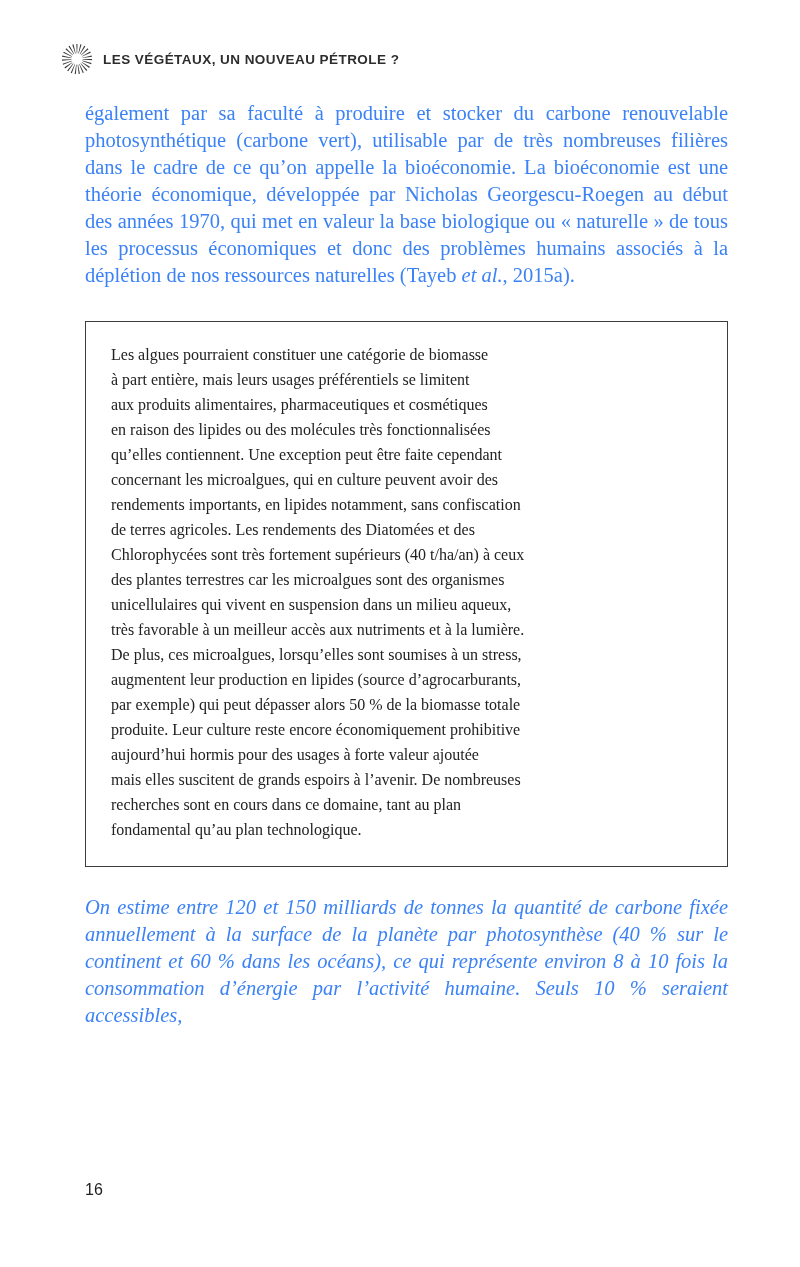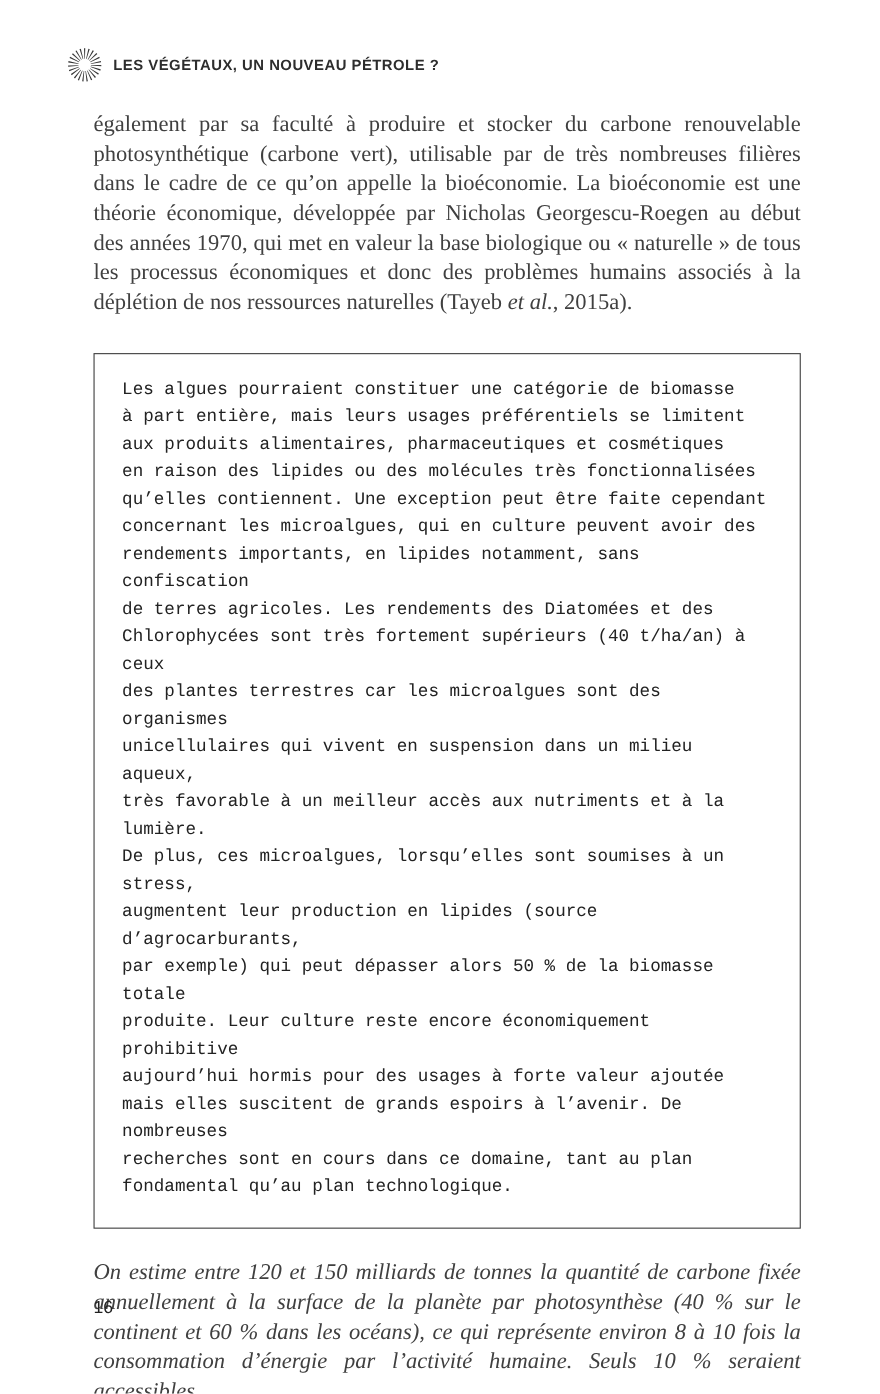--- a/index.html
+++ b/index.html
@@ -35,41 +35,41 @@
     position: absolute;
     left: 85px;
     right: 72px;
     top: 100px;
   }
   .body-par {
     margin: 0;
     font-size: 20.5px;
     line-height: 27px;
     text-align: justify;
-    color: #404040;
+    color: #3b82f6;
   }
   .body-par em { font-style: italic; }
   .algae-box {
     margin-top: 32px;
     border: 1.3px solid #3d3d3d;
     background: #ffffff;
   }
   .box-title {
     background: #e9edf0;
     border-bottom: 1.3px solid #3d3d3d;
     padding: 22px 25px 21px 25px;
     font-family: "Liberation Sans", sans-serif;
     font-size: 21.5px;
     font-weight: 400;
     letter-spacing: 0.6px;
     color: #464646;
   }
   .box-body {
     padding: 20px 25px 24px 25px;
-    font-family: Liberation Mono, monospace;
+    font-family: Liberation Serif, serif;
     font-size: 16px;
     line-height: 25px;
     color: #222222;
     white-space: pre-line;
     text-align: left;
   }
   .par-2 { margin-top: 27px; font-style: italic; }
   .page-num {
     position: absolute;
     left: 85px;

